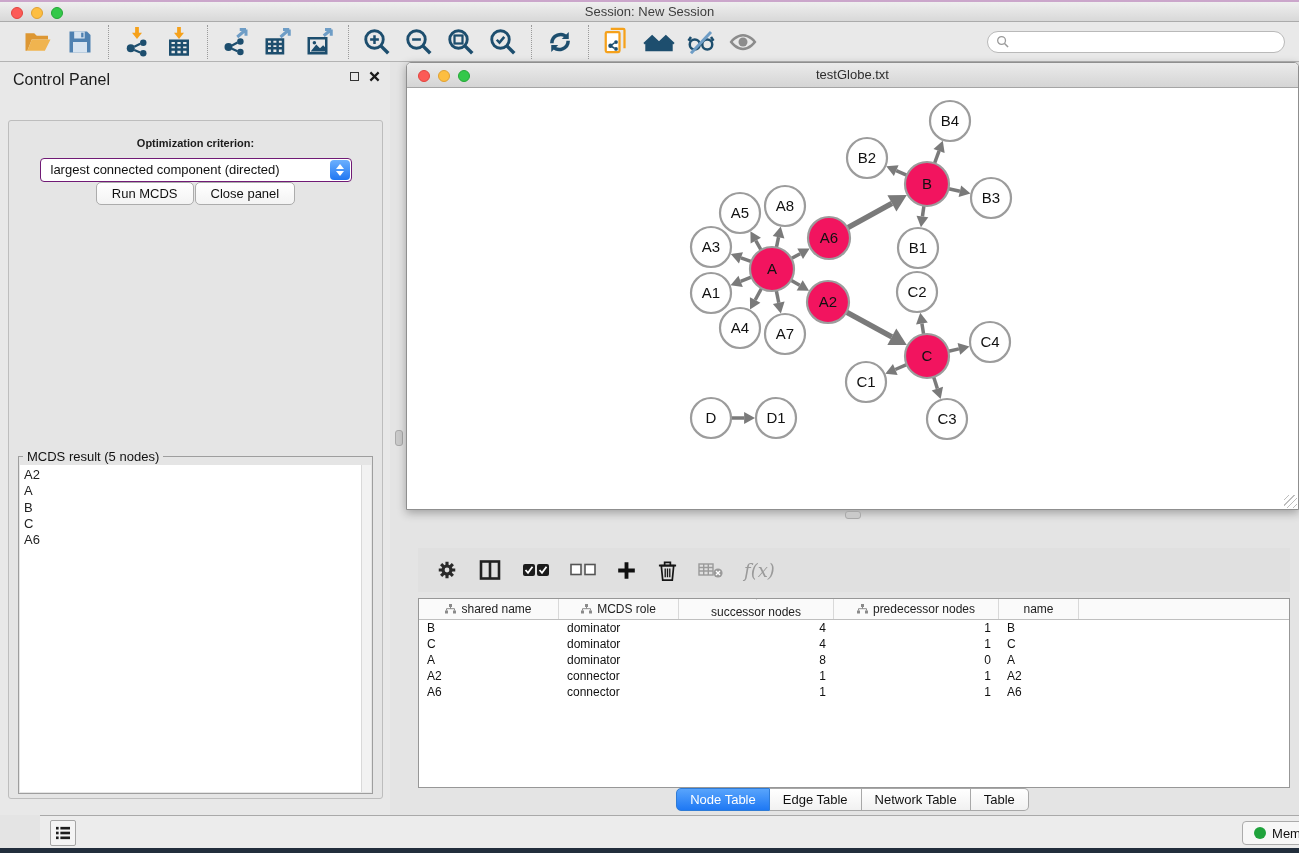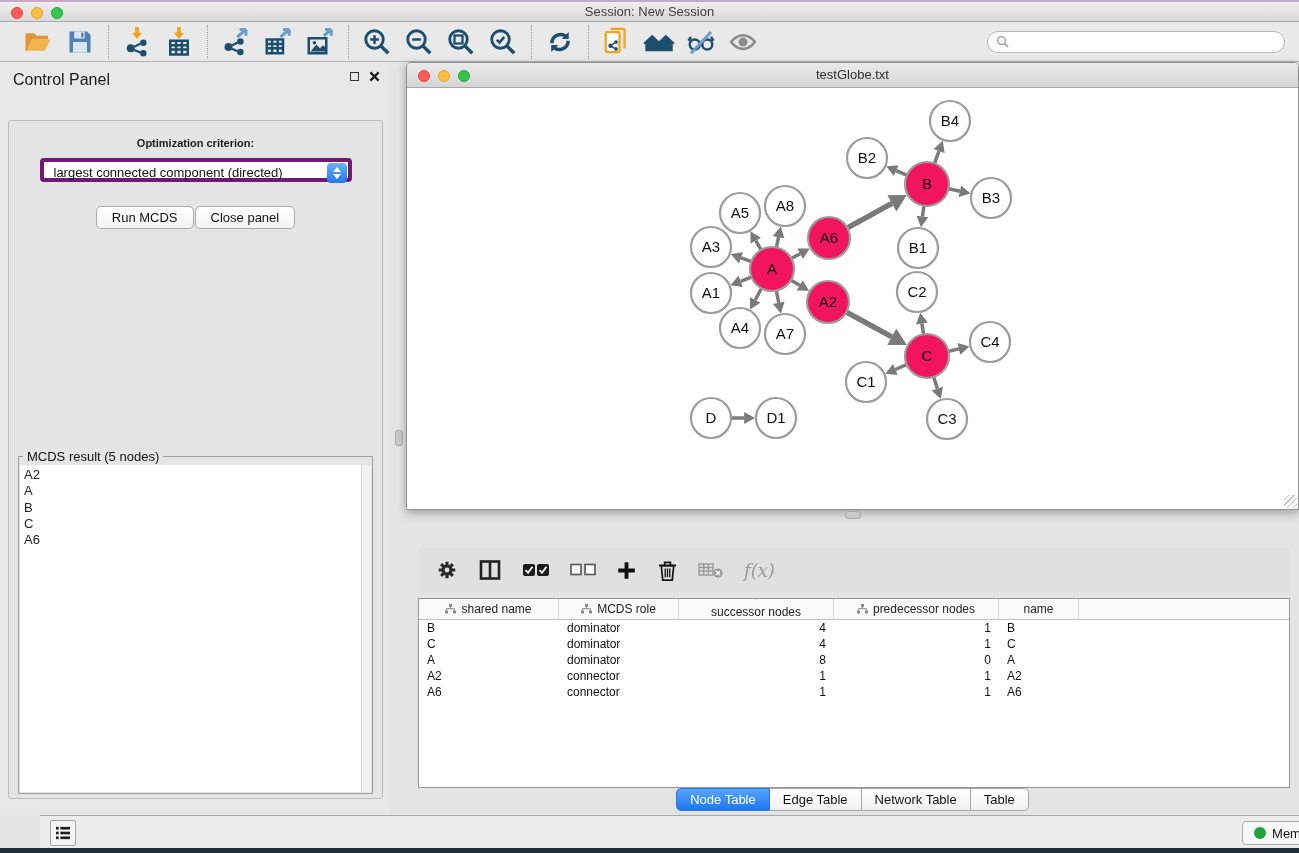--- a/index.html
+++ b/index.html
@@ -58,31 +58,31 @@
   .seg:first-child { border-left-width:1px; border-radius:5px 0 0 5px; }
   .seg:last-child { border-radius:0 5px 5px 0; }
   .seg.sel { background:linear-gradient(#58A4FC,#1E78F4); border-color:#2E7BD6; color:#fff; }
   #cp-box {
     position:absolute; left:8px; right:7px; top:58px; bottom:16px;
     background:#E5E5E5; border:1px solid #BDBDBD; border-radius:3px;
   }
   #opt-label { margin-top:16px; text-align:center; font-size:11px; font-weight:bold; color:#1c1c1c; }
   #dropdown {
     position:relative; margin:9px auto 0; width:312px; height:24px;
-    background:#fff; border:4px solid #701a75; border-radius:4px;
+    background:#fff; border:1px solid #701a75; border-radius:4px;
     font-size:13px; line-height:22px; padding-left:10px; color:#111;
   }
   #dropdown .stepper {
     position:absolute; right:1px; top:1px; width:20px; height:20px; border-radius:4px;
     background:linear-gradient(#6CB0FE,#2077F2); display:flex; flex-direction:column;
     align-items:center; justify-content:center; gap:2px;
   }
   .chev-up { width:0; height:0; border-left:4px solid transparent; border-right:4px solid transparent; border-bottom:5px solid #fff; }
   .chev-dn { width:0; height:0; border-left:4px solid transparent; border-right:4px solid transparent; border-top:5px solid #fff; }
-  #cp-buttons { margin-top:24px; display:flex; justify-content:center; gap:1px; }
+  #cp-buttons { margin-top:0; display:flex; justify-content:center; gap:1px; }
   .mac-btn {
     font-size:13px; padding:3px 15px; background:linear-gradient(#FFFFFF,#F3F3F3);
     border:1px solid #ACACAC; border-radius:5px; color:#111; cursor:default;
   }
   #result-box {
     position:absolute; left:9px; right:9px; top:335px; bottom:4px;
     border:1px solid #9E9E9E;
   }
   #result-title {
     position:absolute; top:-8px; left:4px; background:#E5E5E5; padding:0 4px; font-size:13px; color:#111;

